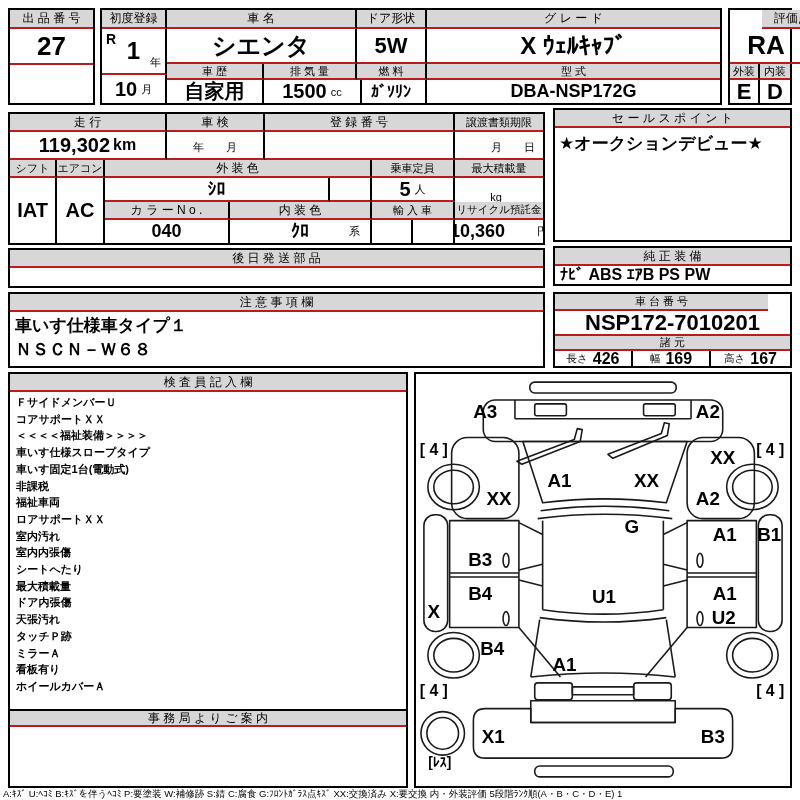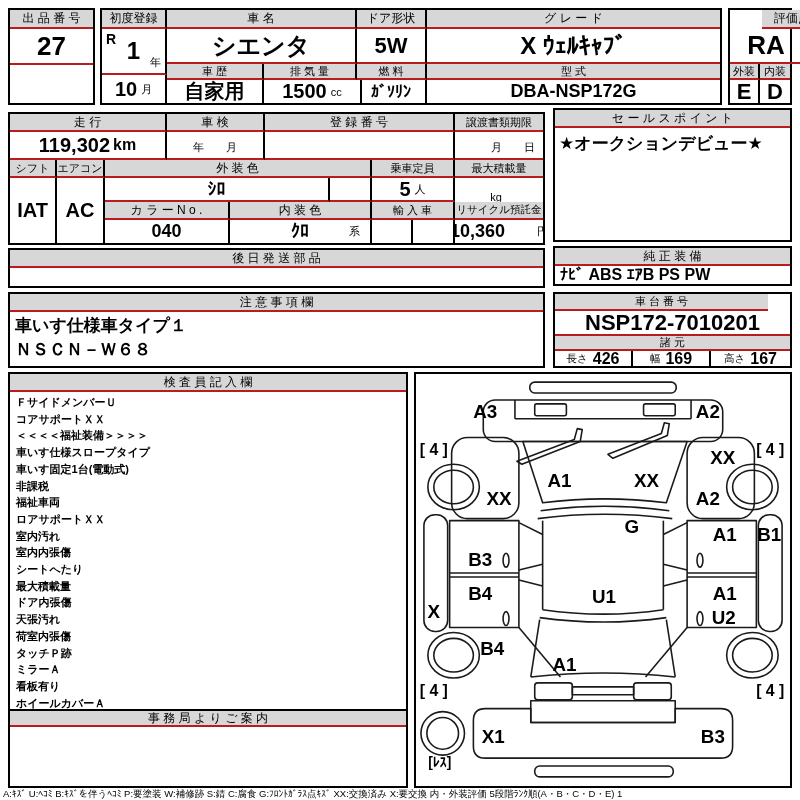--- a/index.html
+++ b/index.html
@@ -188,21 +188,20 @@
         <div class="insp-line">車いす固定1台(電動式)</div>
         <div class="insp-line">非課税</div>
         <div class="insp-line">福祉車両</div>
         <div class="insp-line">ロアサポートＸＸ</div>
         <div class="insp-line">室内汚れ</div>
         <div class="insp-line">室内内張傷</div>
         <div class="insp-line">シートへたり</div>
         <div class="insp-line">最大積載量</div>
         <div class="insp-line">ドア内張傷</div>
         <div class="insp-line">天張汚れ</div>
-        <div class="insp-line">荷室内張傷</div>
         <div class="insp-line">タッチＰ跡</div>
         <div class="insp-line">ミラーＡ</div>
         <div class="insp-line">看板有り</div>
         <div class="insp-line">ホイールカバーＡ</div>
       </div>
     <div class="hdr bt bb" style="left:0;top:335px;width:396px;height:18px;">事 務 局 よ り ご 案 内</div>
     <div class="cell" style="left:0;top:353px;width:396px;height:59px;"></div>
   </div>
 
   <div class="box" style="left:414px;top:372px;width:378px;height:416px;">

